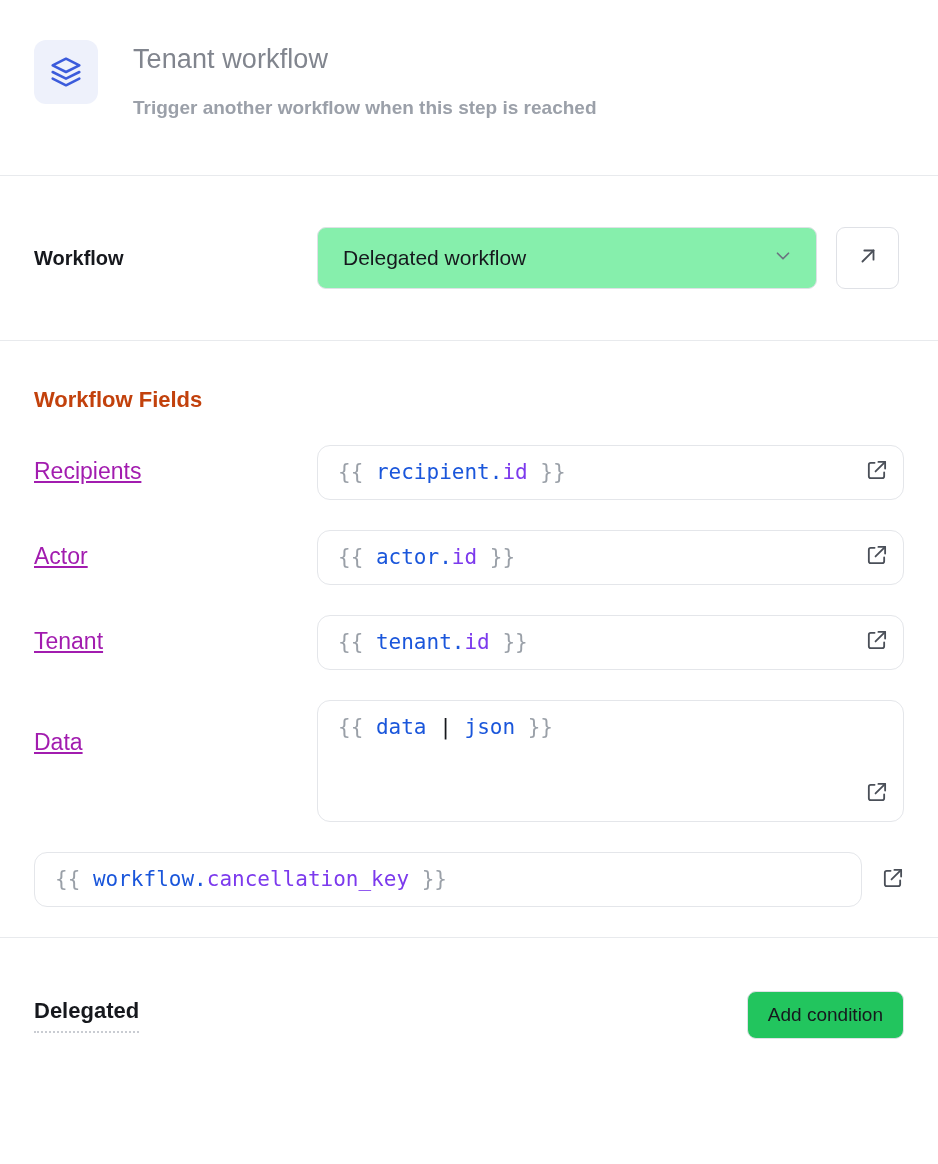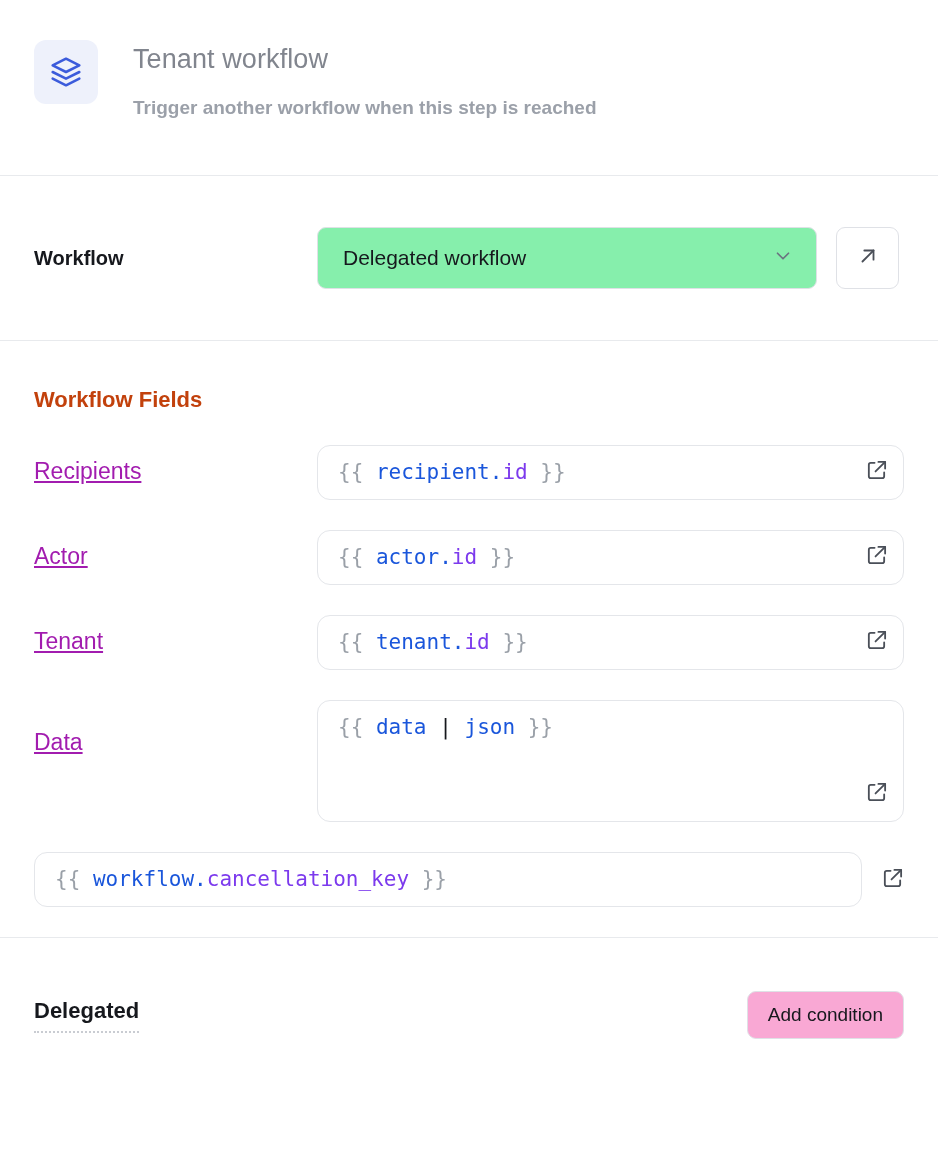--- a/index.html
+++ b/index.html
@@ -173,21 +173,21 @@
     font-weight: 700;
     color: #16181d;
     border-bottom: 2px dotted #c9ccd2;
     padding-bottom: 7px;
     display: inline-block;
     line-height: 26px;
   }
   .add-condition-btn {
     border: 1px solid #dfe1e6;
     border-radius: 9px;
-    background: #f9a8d4;
+    background: #22c55e;
     height: 48px;
     padding: 0 20px;
     font-family: "Liberation Sans", sans-serif;
     font-size: 19px;
     color: #16181d;
     display: flex;
     align-items: center;
   }
 </style>
 </head>

